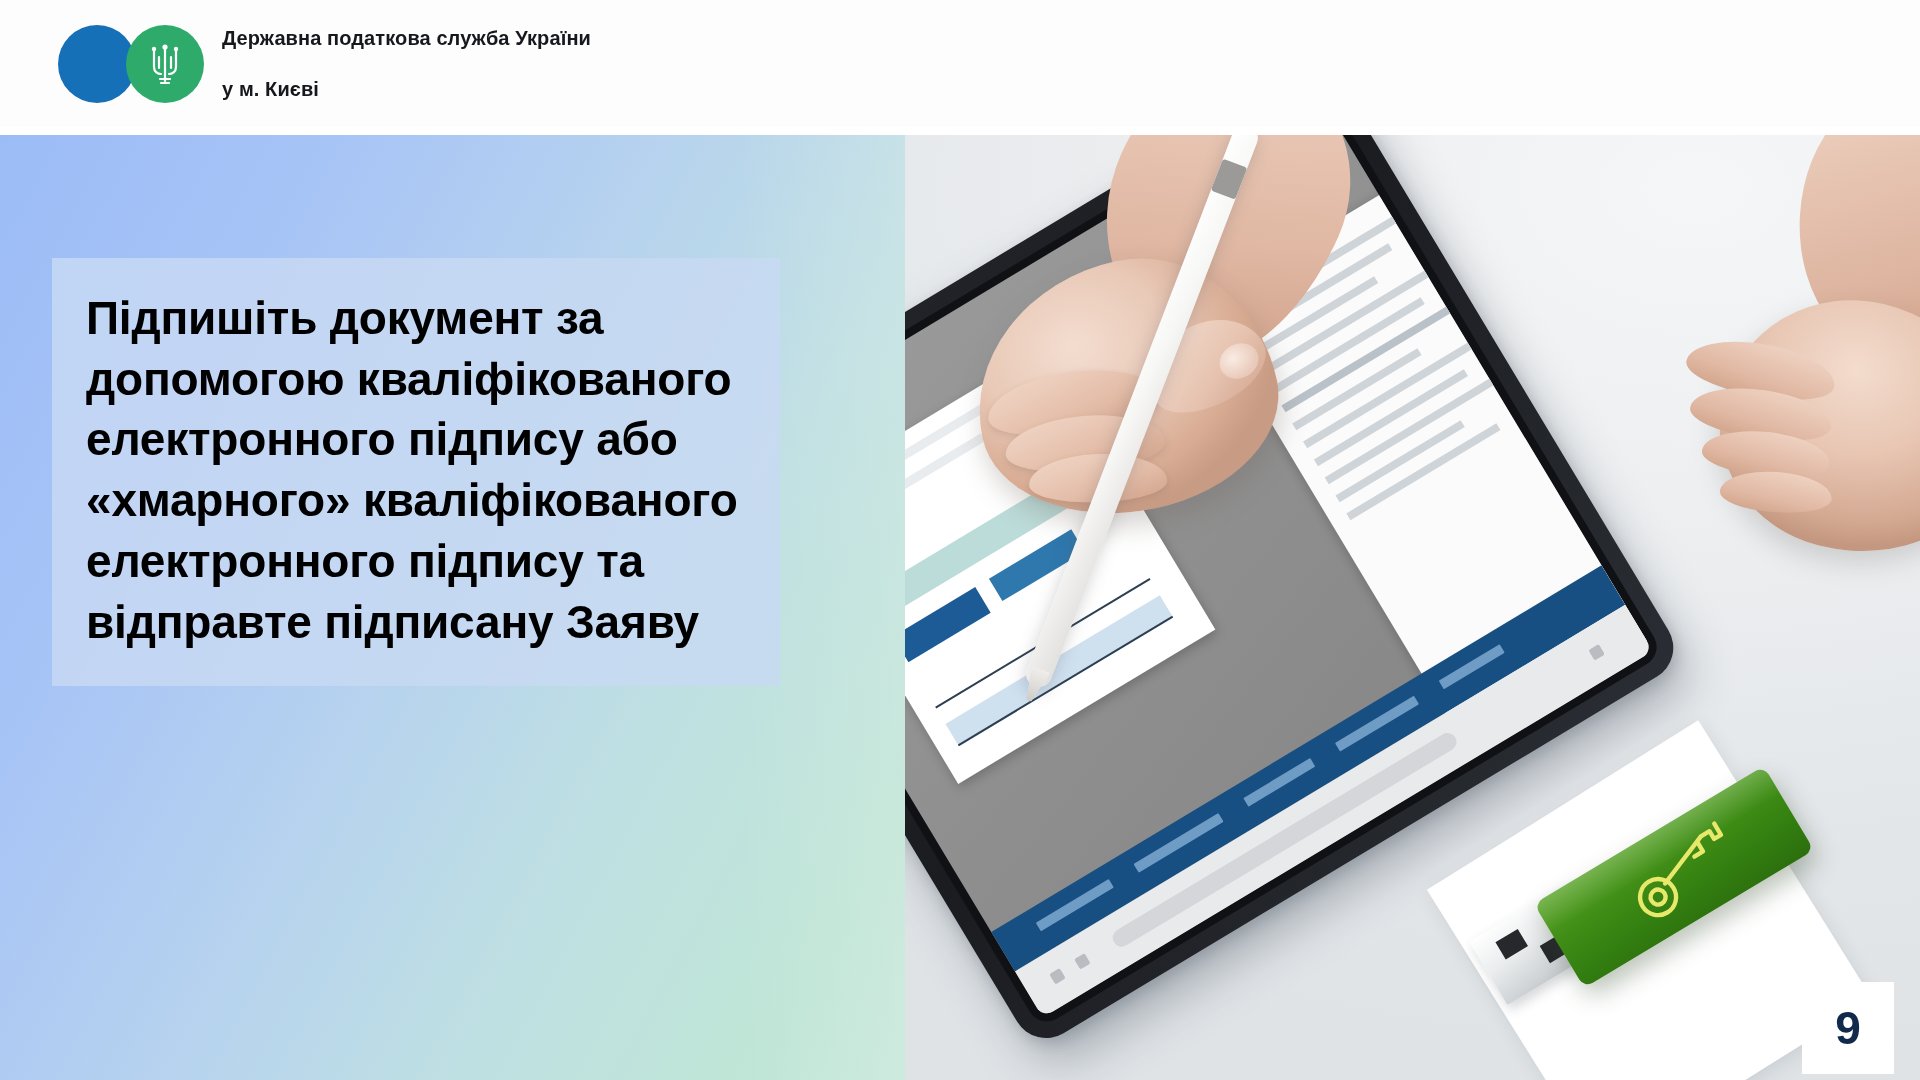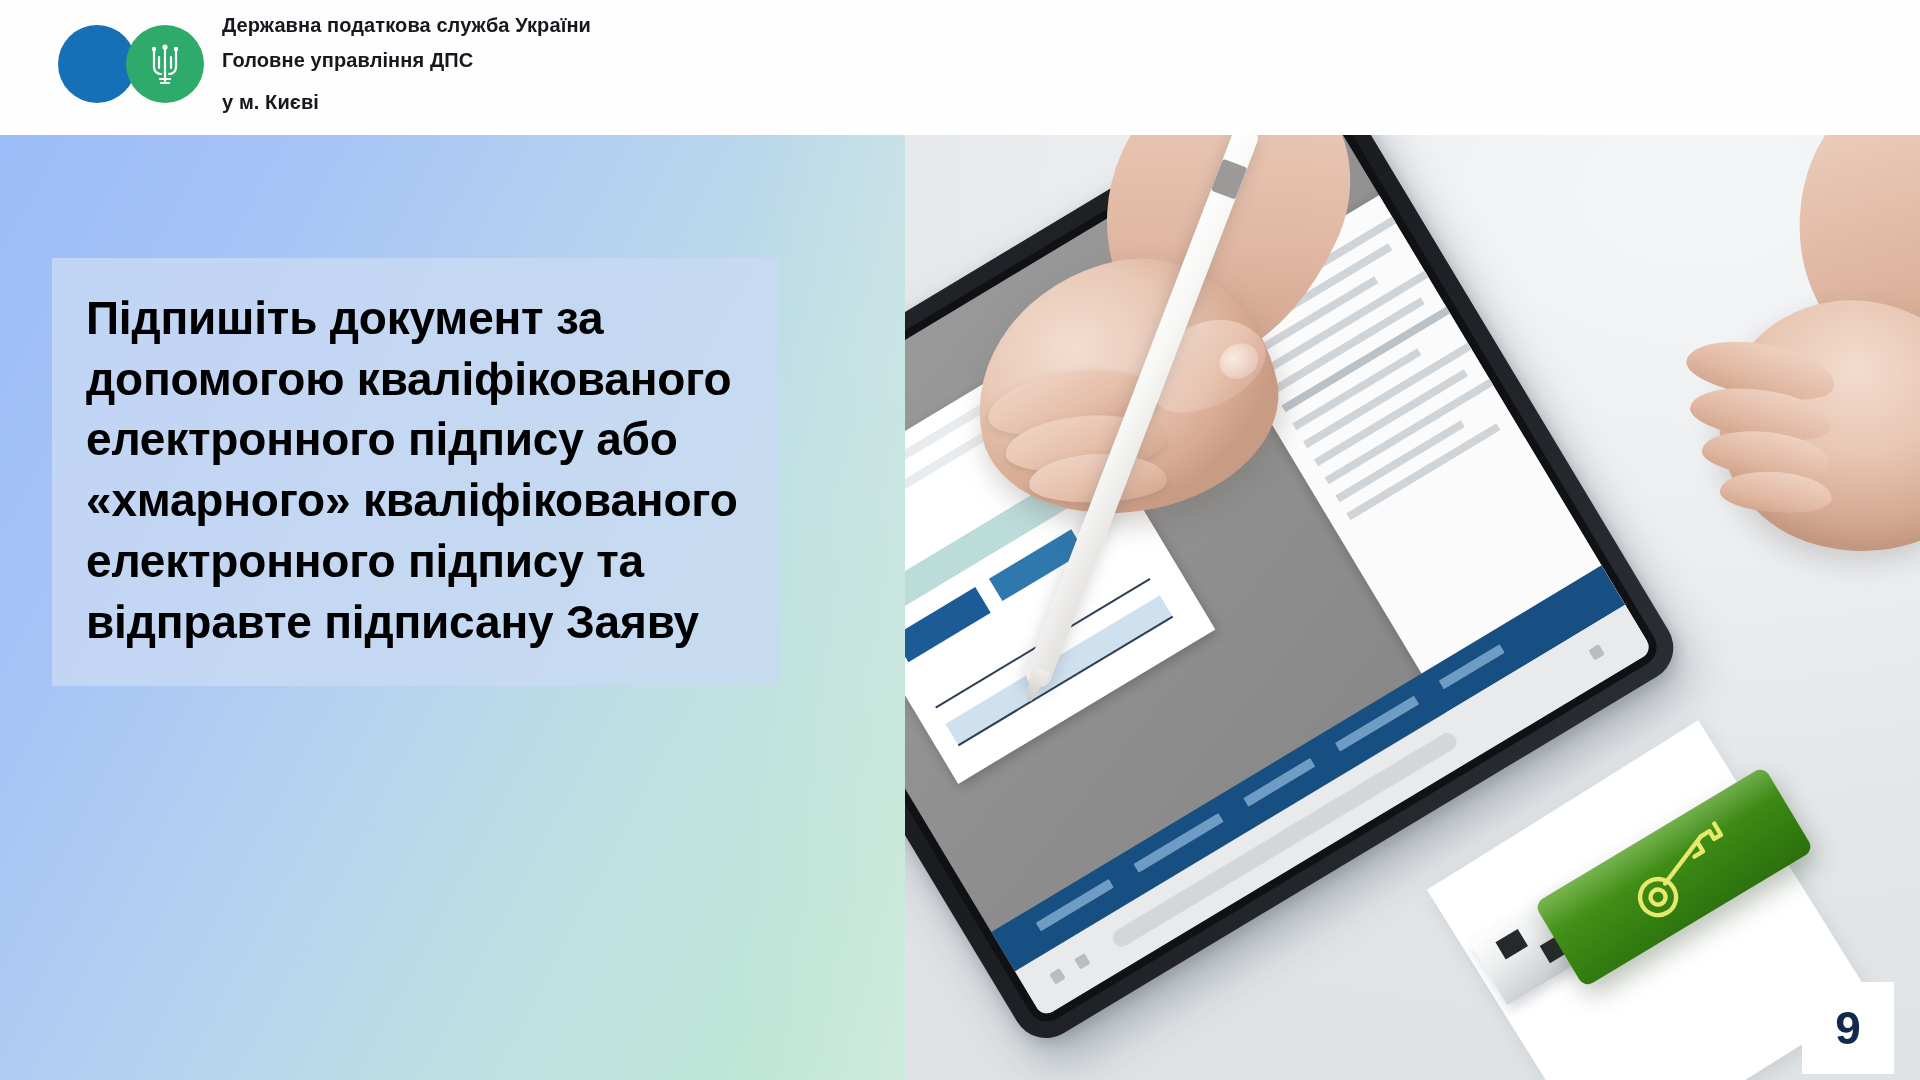--- a/index.html
+++ b/index.html
@@ -421,21 +421,20 @@
             <path d="M13 42 L21 42"></path>
           </g>
           <circle cx="17" cy="6" r="2.6" fill="#ffffff"></circle>
           <circle cx="6" cy="8" r="2.2" fill="#ffffff"></circle>
           <circle cx="28" cy="8" r="2.2" fill="#ffffff"></circle>
         </svg>
       </div>
     </div>
     <div class="header-text">
       <div class="header-line l1">Державна податкова служба України</div>
-      <div class="header-line l2">Головне управління ДПС</div>
       <div class="header-line l3">у м. Києві</div>
     </div>
   </div>
 
   <div class="canvas">
 
     <div class="bg-grad"></div>
     <div class="bg-right-fade"></div>
 
     <div class="photo">

